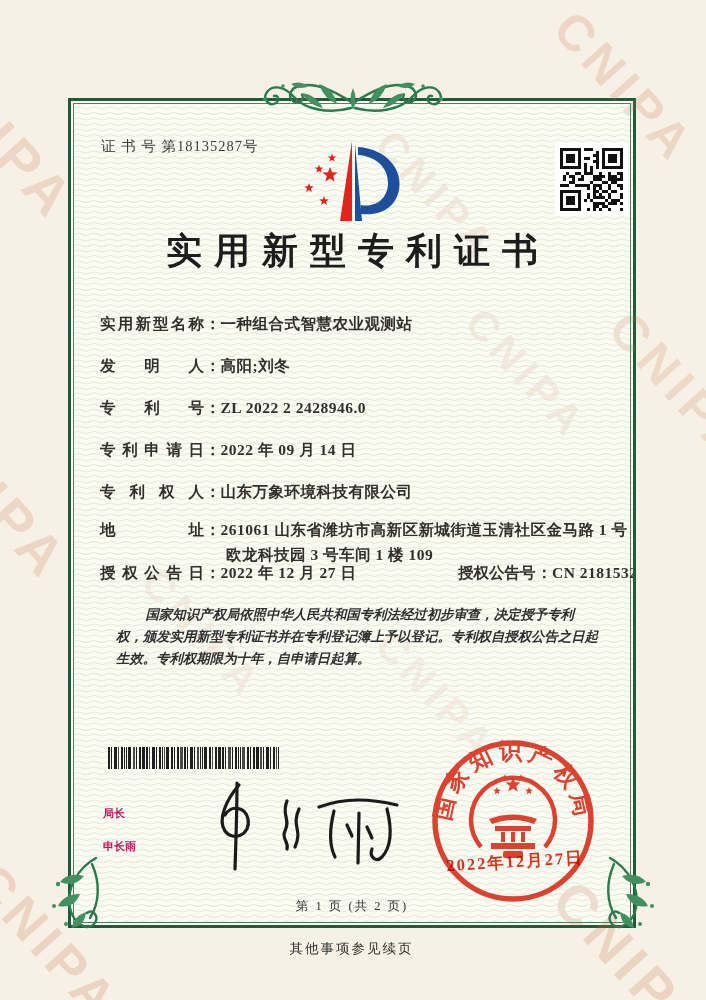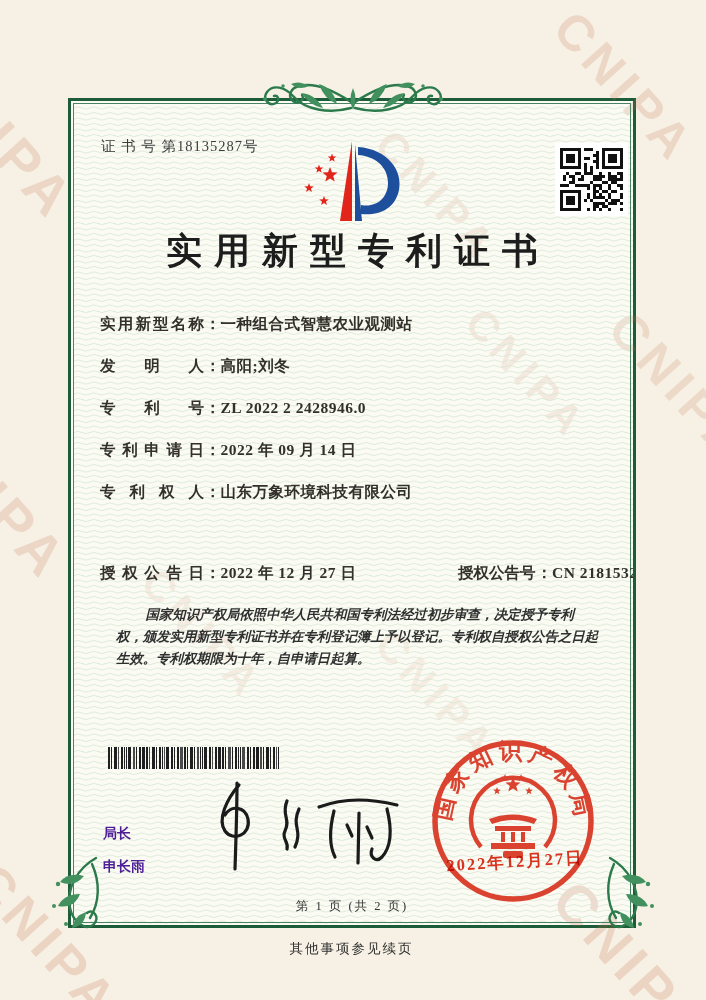--- a/index.html
+++ b/index.html
@@ -38,21 +38,21 @@
   .row{position:absolute;left:29px;font-size:15.5px;font-weight:bold;color:var(--ink);white-space:nowrap;}
   .row .lbl{display:inline-block;width:104px;text-align:justify;text-align-last:justify;vertical-align:top;}
   .row .colon{margin-left:1px;}
   .row .val{margin-left:0;letter-spacing:0.5px;}
   .row .val2{margin-left:126px;margin-top:4px;letter-spacing:0.5px;}
   .row.second{left:387px;}
   .row.second .lbl{width:auto;text-align:left;text-align-last:auto;}
   .body-text{position:absolute;left:29px;top:487px;width:516px;font-size:13.4px;line-height:21.8px;color:#2f2f2f;font-style:italic;}
   .body-text p{margin:16px;text-indent:2.2em;font-weight:bold;}
   .barcode{position:absolute;left:37px;top:646px;}
-  .director{position:absolute;left:32px;top:716px;font-size:14px;font-weight:bold;line-height:33px;color:#4c1d95;}
+  .director{position:absolute;left:32px;top:696px;font-size:11px;font-weight:bold;line-height:33px;color:#be185d;}
   .signature{position:absolute;left:120px;top:678px;}
   .seal{position:absolute;left:360px;top:638px;width:164px;height:164px;opacity:.92;mix-blend-mode:multiply;}
   .seal svg{display:block;}
   .seal-arc-text{font-size:23px;font-weight:bold;fill:var(--red);letter-spacing:5px;}
   .seal-date{
     position:absolute;left:348px;top:750px;width:192px;text-align:center;
     font-size:16.5px;font-weight:bold;color:var(--red);letter-spacing:2px;
     transform:rotate(-3.5deg);mix-blend-mode:multiply;white-space:nowrap;
   }
   .page-info{position:absolute;left:0;right:0;top:797px;text-align:center;font-size:12.5px;letter-spacing:2px;color:#333;}
@@ -271,20 +271,24 @@
       </div>
       <div class="row" style="top:297px">
         <span class="lbl">专利号</span><span class="colon">：</span><span class="val">ZL 2022 2 2428946.0</span>
       </div>
       <div class="row" style="top:339px">
         <span class="lbl">专利申请日</span><span class="colon">：</span><span class="val">2022 年 09 月 14 日</span>
       </div>
       <div class="row" style="top:381px">
         <span class="lbl">专利权人</span><span class="colon">：</span><span class="val">山东万象环境科技有限公司</span>
       </div>
+      <div class="row" style="top:419px">
+        <span class="lbl">地址</span><span class="colon">：</span><span class="val">261061 山东省潍坊市高新区新城街道玉清社区金马路 1 号</span>
+        <div class="val2">欧龙科技园 3 号车间 1 楼 109</div>
+      </div>
       <div class="row" style="top:462px">
         <span class="lbl">授权公告日</span><span class="colon">：</span><span class="val">2022 年 12 月 27 日</span>
       </div>
       <div class="row second" style="top:462px">
         <span class="lbl">授权公告号</span><span class="colon">：</span><span class="val">CN 218153274 U</span>
       </div>
 
       <div class="body-text">
         <p>国家知识产权局依照中华人民共和国专利法经过初步审查，决定授予专利权，颁发实用新型专利证书并在专利登记簿上予以登记。专利权自授权公告之日起生效。专利权期限为十年，自申请日起算。</p>
       </div>

